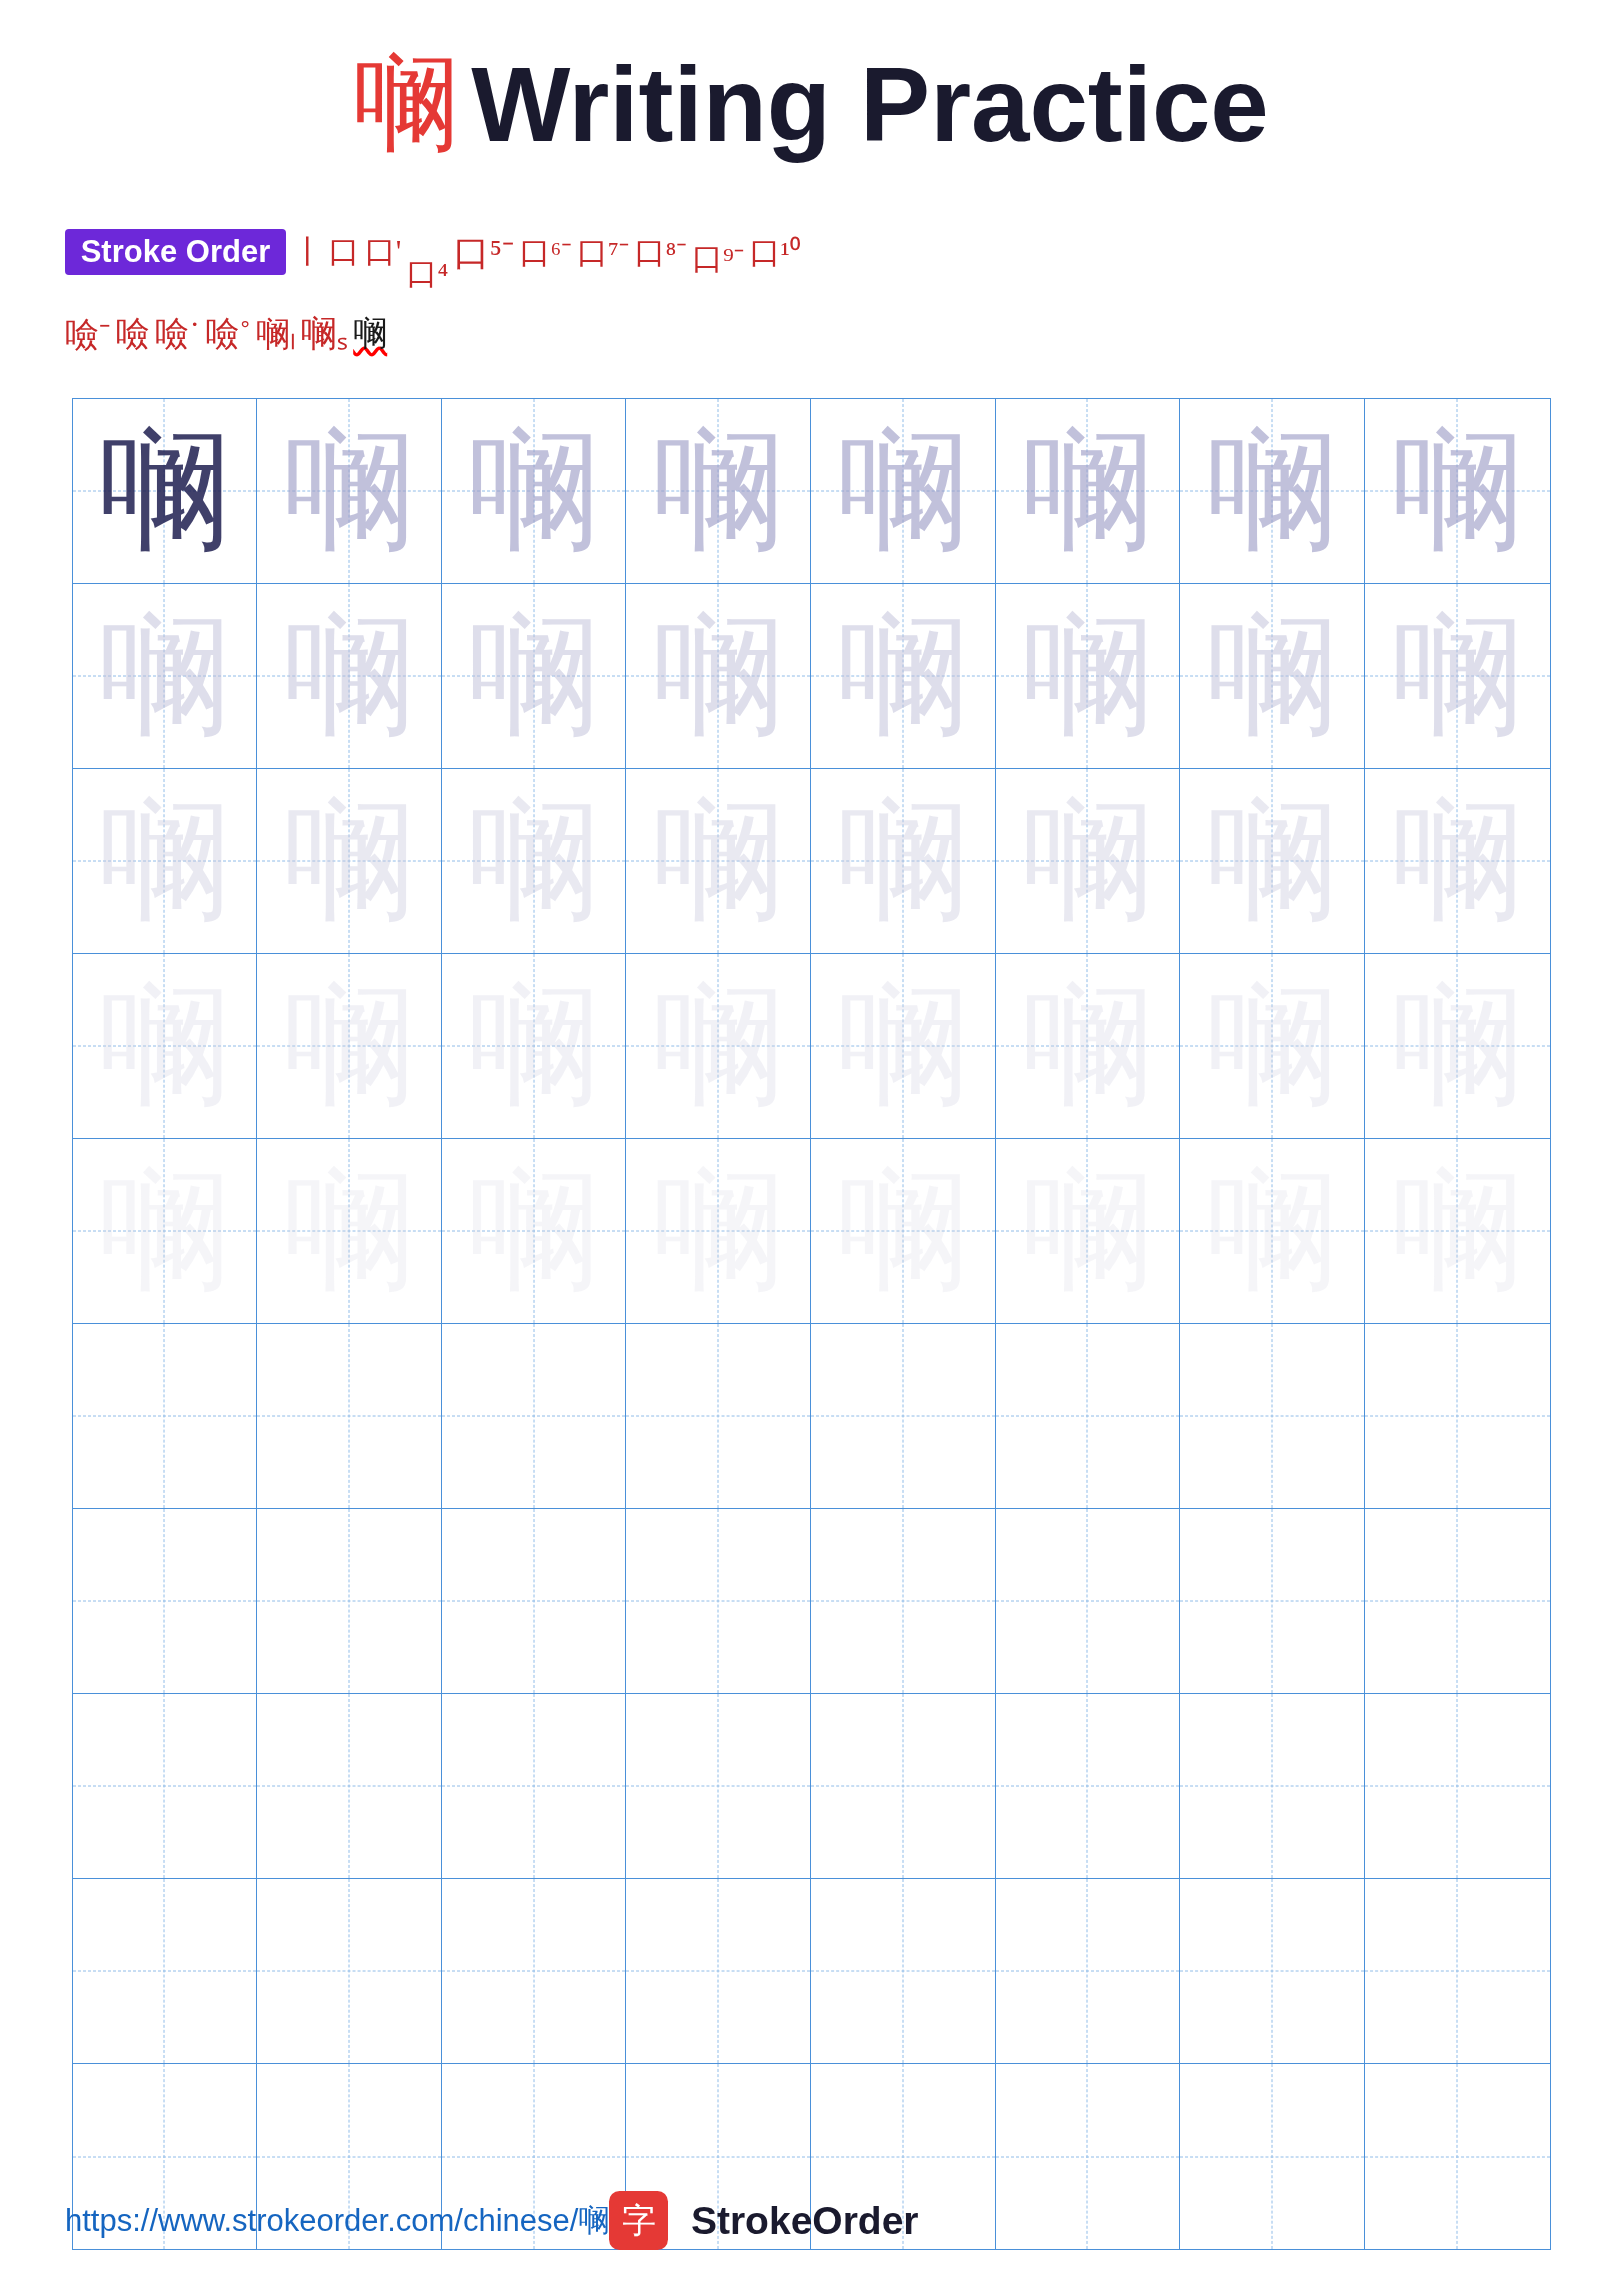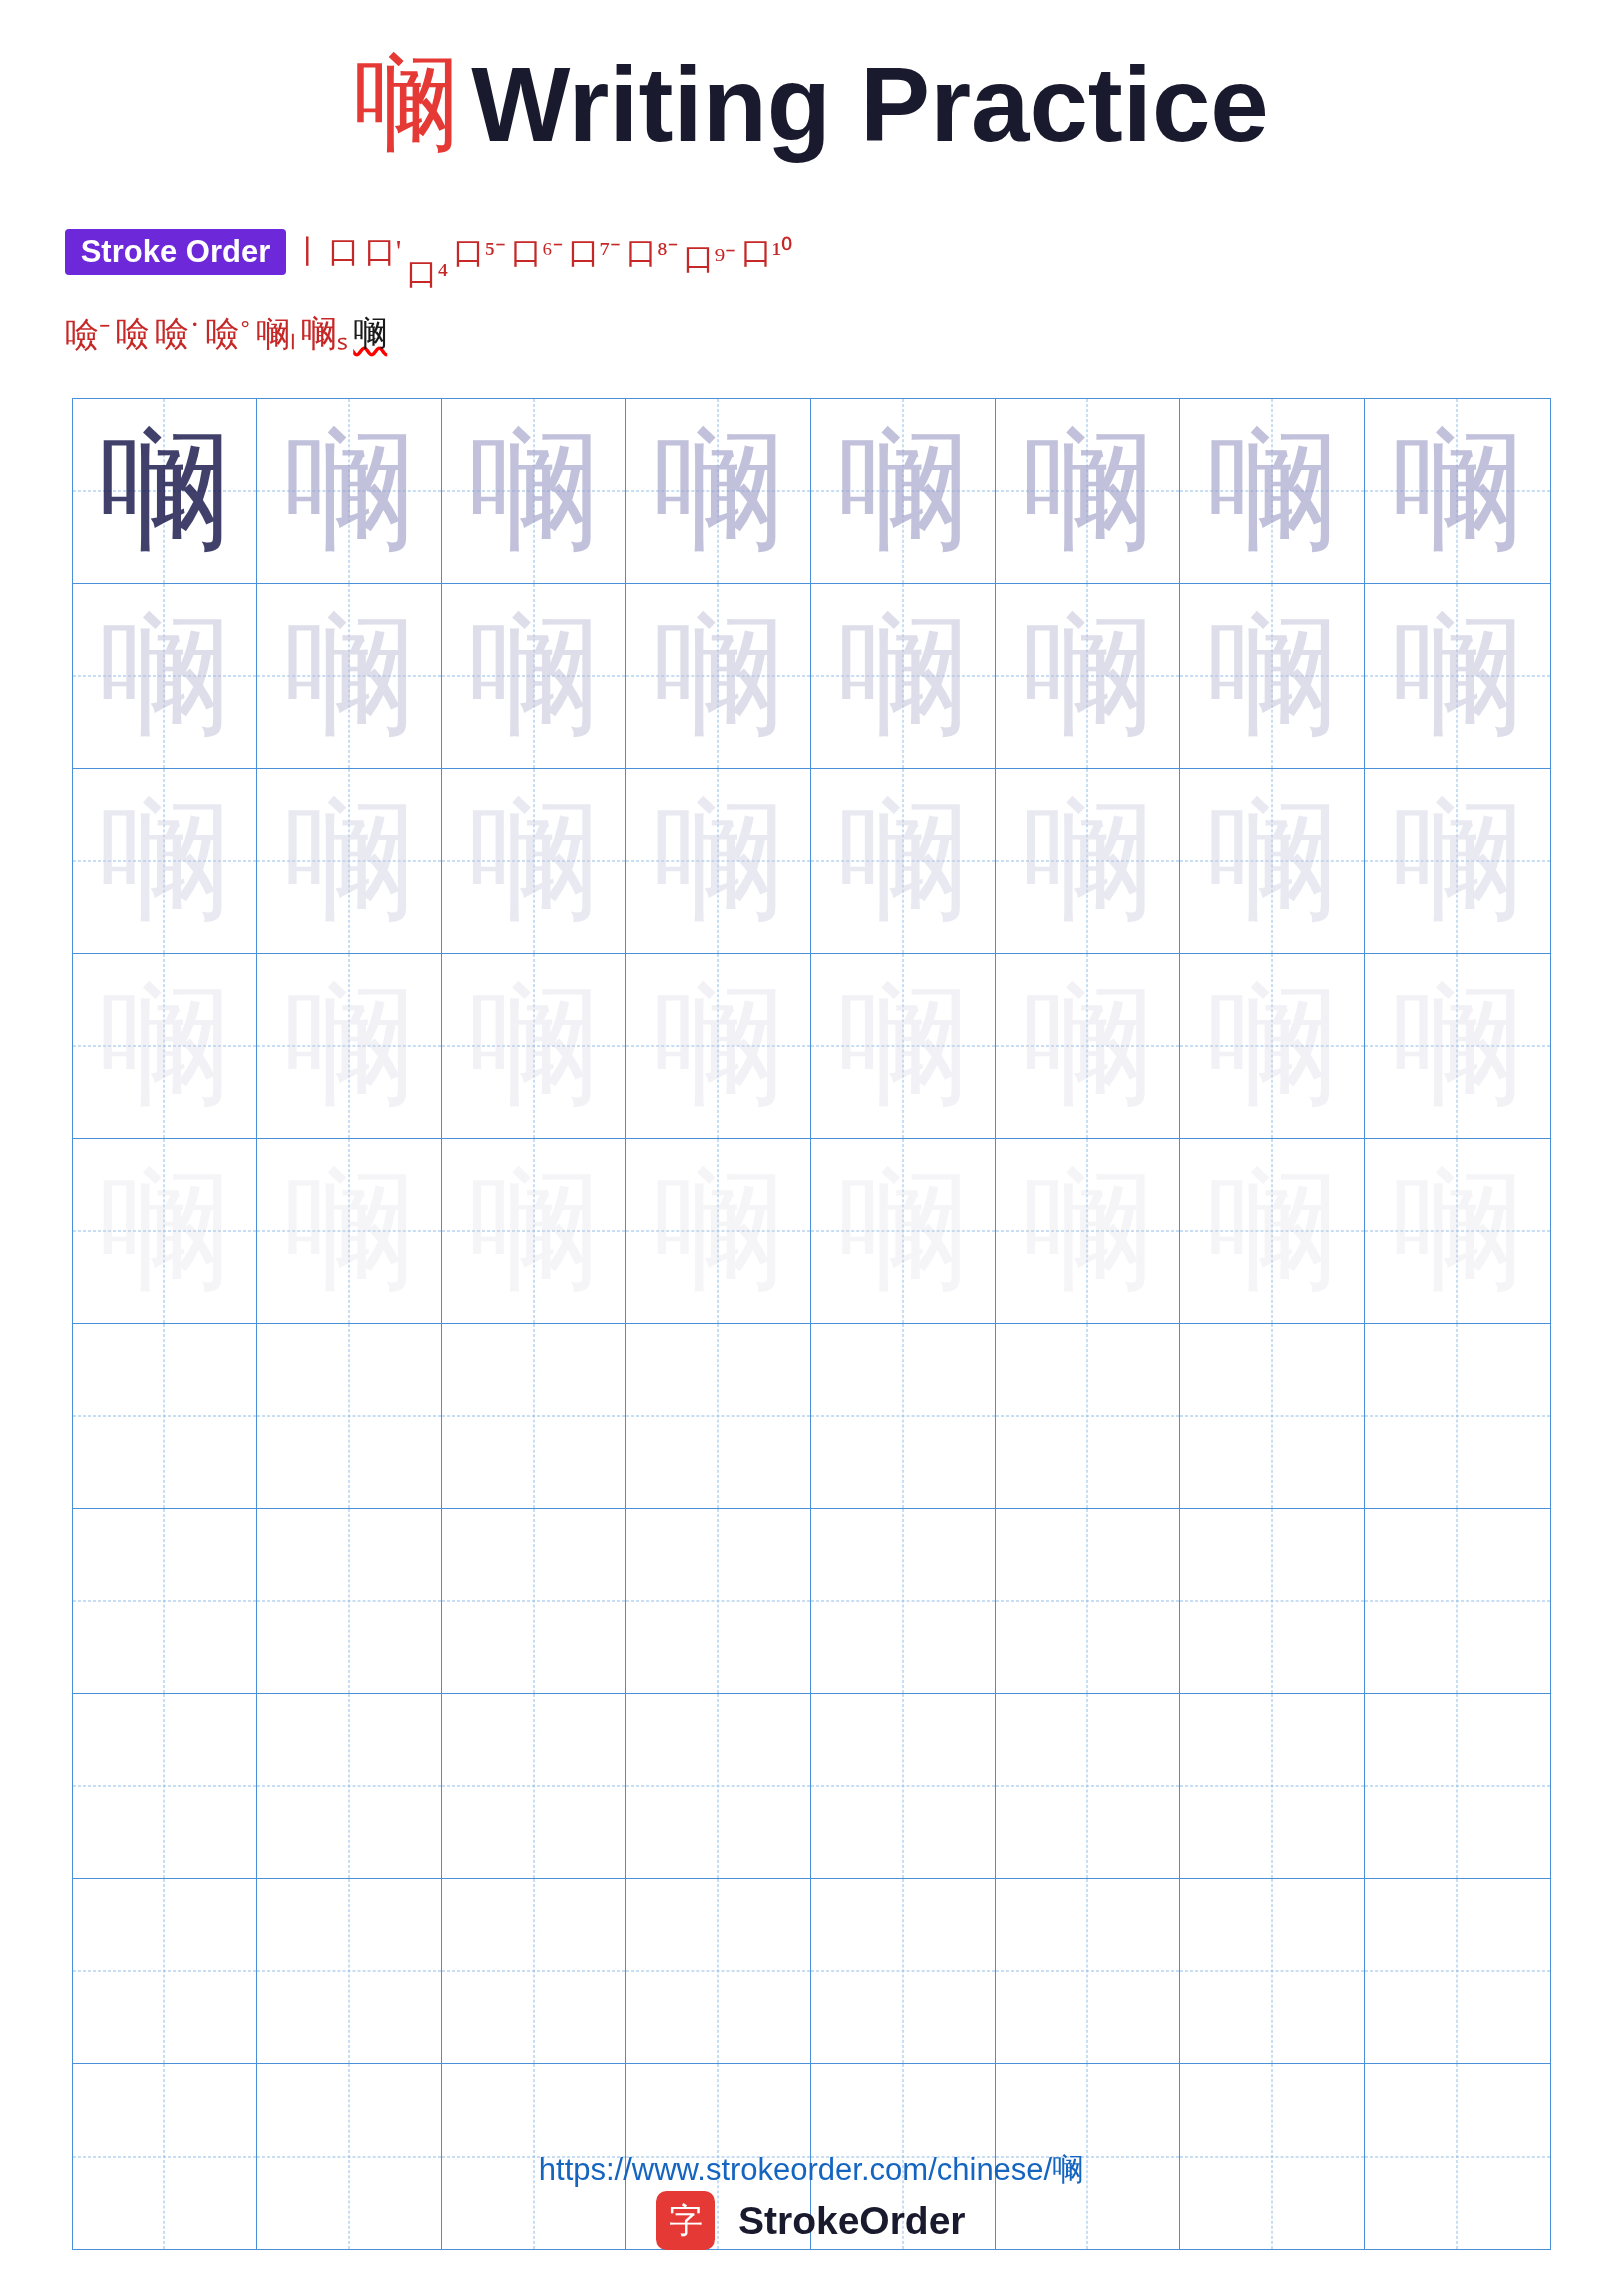--- a/index.html
+++ b/index.html
@@ -167,21 +167,20 @@
 
     
     .footer {
       position: absolute;
       bottom: 52px;
       left: 65px;
       right: 65px;
       display: flex;
       align-items: center;
       justify-content: flex-start;
-      flex-direction: column;
     }
 
     .footer-url {
       font-size: 31px;
       color: #1565c0;
       font-family: Arial, sans-serif;
     }
 
     .footer-brand {
       display: flex;
@@ -229,21 +228,21 @@
   </div>
 
   <div class="stroke-order-section">
     <div class="stroke-order-row">
       <span class="stroke-order-badge">Stroke Order</span>
       <div class="stroke-chars-container">
         <span class="so-step" style="color:#c62828; font-size:31px;">丨</span>
         <span class="so-step" style="color:#c62828; font-size:31px;">口</span>
         <span class="so-step" style="color:#c62828; font-size:31px;">口'</span>
         <span class="so-step" style="color:#c62828; font-size:31px;margin-top:44px;">口⁴</span>
-        <span class="so-step" style="color:#c62828; font-size:31px;">口⁵⁻</span>
+        <span class="so-step" style="color:#c62828; font-size:36px;">口⁵⁻</span>
         <span class="so-step" style="color:#c62828; font-size:31px;">口⁶⁻</span>
         <span class="so-step" style="color:#c62828; font-size:31px;">口⁷⁻</span>
         <span class="so-step" style="color:#c62828; font-size:31px;">口⁸⁻</span>
         <span class="so-step" style="color:#c62828; font-size:31px;margin-top:12px;">口⁹⁻</span>
         <span class="so-step" style="color:#c62828; font-size:31px;">口¹⁰</span>
       </div>
     </div>
     <div class="stroke-row2">
       <div class="stroke-chars-container">
         <span class="so-step" style="color:#c62828; font-size:34px;">噞⁻</span>

